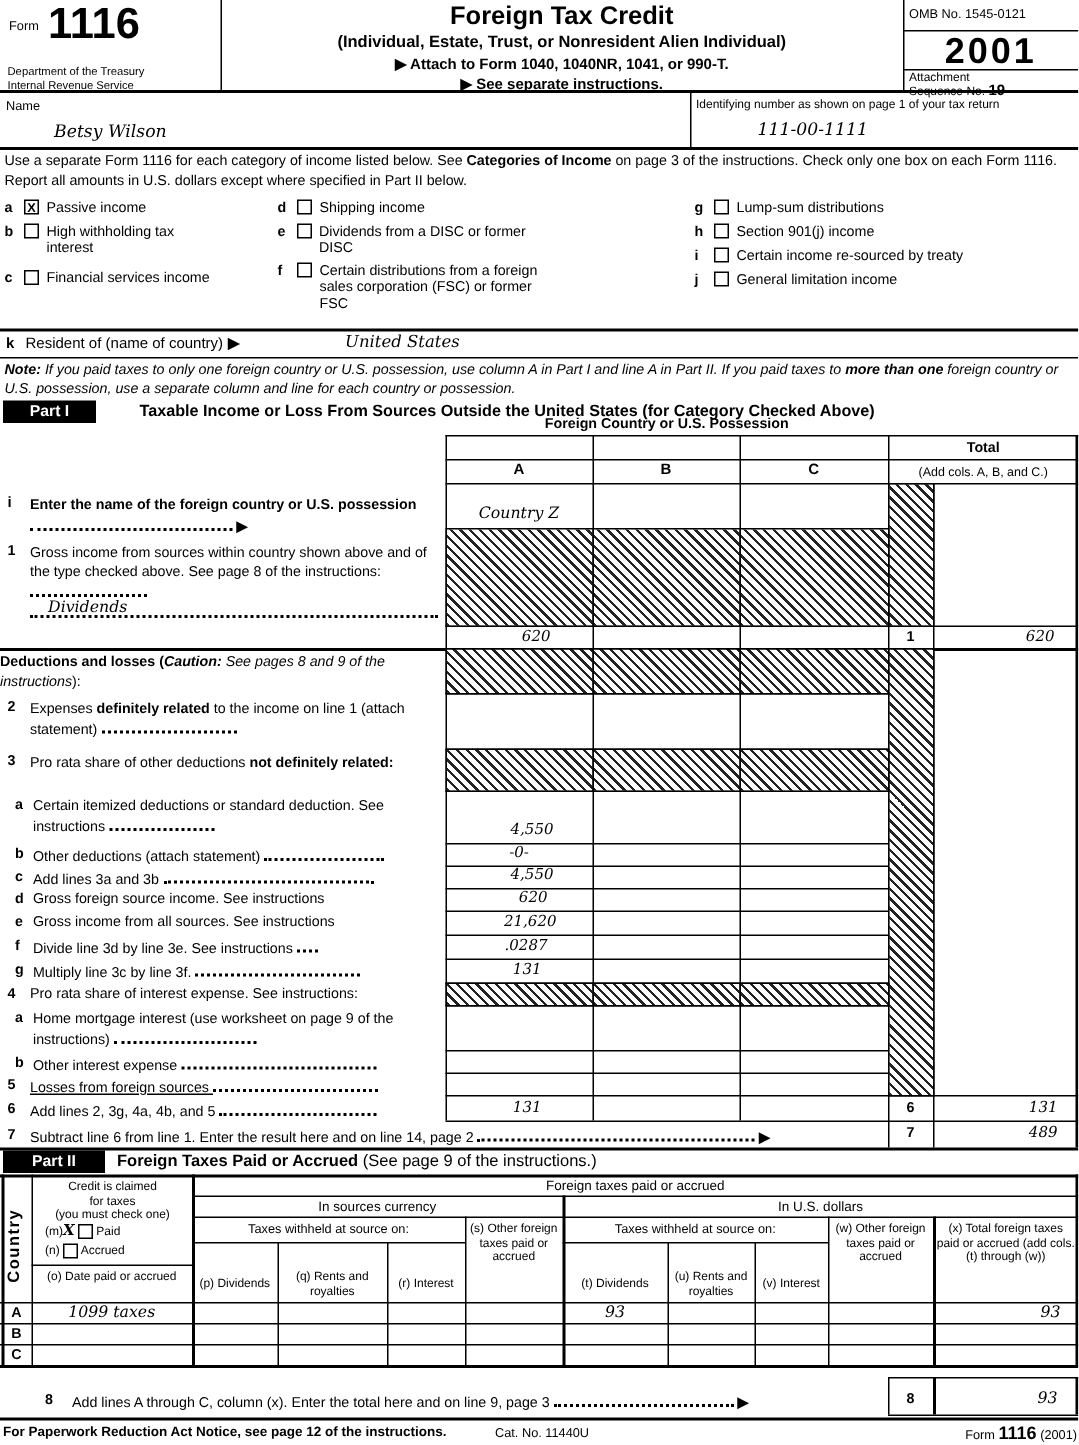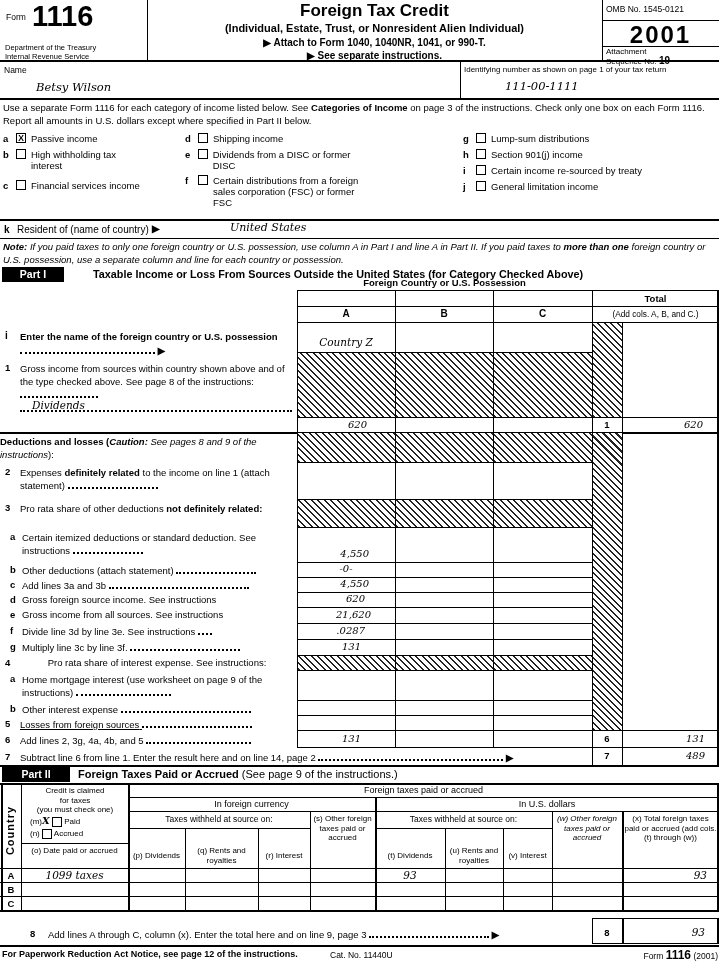--- a/index.html
+++ b/index.html
@@ -269,21 +269,21 @@
   <div class="val hw rt" style="left:297px;top:625px;width:98px;padding-right:30px;">.0287</div>
 
   <div class="num" style="left:10px;top:641px;">g</div>
   <div class="abs" style="left:22px;top:641px;width:272px;">
     <span>Multiply line 3c by line 3f.</span>
     <span class="leader" style="width:110px;"></span>
   </div>
   <div class="val hw rt" style="left:297px;top:641px;width:98px;padding-right:34px;">131</div>
 
   <div class="num" style="left:5px;top:657px;">4</div>
-  <div class="abs" style="left:20px;top:657px;width:274px;text-align:center;">
+  <div class="abs" style="left:20px;top:657px;width:274px;">
     <span>Pro rata share of interest expense. See instructions:</span>
   </div>
 
   <div class="num" style="left:10px;top:673px;">a</div>
   <div class="abs" style="left:22px;top:673px;width:272px;line-height:13px;">
     <span>Home mortgage interest (use worksheet on page 9 of the instructions)</span>
     <span class="leader" style="width:95px;"></span>
   </div>
 
   <div class="num" style="left:10px;top:703px;">b</div>
@@ -338,26 +338,26 @@
   <i class="ln" style="left:258px;top:828px;width:1px;height:83px;"></i>
   <i class="ln" style="left:310px;top:811px;width:1px;height:100px;"></i>
   <i class="ln" style="left:375px;top:797px;width:1.5px;height:114px;"></i>
   <i class="ln" style="left:445px;top:828px;width:1px;height:83px;"></i>
   <i class="ln" style="left:503px;top:828px;width:1px;height:83px;"></i>
   <i class="ln" style="left:552px;top:811px;width:1px;height:100px;"></i>
   <i class="ln" style="left:622px;top:811px;width:1.5px;height:100px;"></i>
   <i class="ln" style="left:717px;top:783px;width:2px;height:128px;"></i>
 
   <div class="abs ctr" style="left:128px;top:785px;width:591px;font-size:9px;">Foreign taxes paid or accrued</div>
-  <div class="abs ctr" style="left:128px;top:799px;width:247px;font-size:9px;">In foreign currency</div>
+  <div class="abs ctr" style="left:128px;top:799px;width:247px;font-size:9px;">In sources currency</div>
   <div class="abs ctr" style="left:375px;top:799px;width:344px;font-size:9px;">In U.S. dollars</div>
   <div class="abs ctr" style="left:128px;top:814px;width:182px;font-size:8.5px;">Taxes withheld at source on:</div>
   <div class="abs ctr" style="left:375px;top:814px;width:177px;font-size:8.5px;">Taxes withheld at source on:</div>
   <div class="abs ctr hdr8" style="left:311px;top:814px;width:63px;">(s) Other foreign taxes paid or accrued</div>
-  <div class="abs ctr hdr8" style="left:553px;top:814px;width:68px;font-style:italic;">(w) Other foreign taxes paid or accrued</div>
+  <div class="abs ctr hdr8" style="left:553px;top:814px;width:68px;">(w) Other foreign taxes paid or accrued</div>
   <div class="abs ctr hdr8" style="left:624px;top:814px;width:93px;">(x) Total foreign taxes paid or accrued (add cols. (t) through (w))</div>
   <div class="abs ctr hdr8" style="left:22px;top:846px;width:105px;">(o) Date paid or accrued</div>
   <div class="abs ctr hdr8" style="left:129px;top:851px;width:55px;">(p) Dividends</div>
   <div class="abs ctr hdr8" style="left:186px;top:846px;width:71px;">(q) Rents and royalties</div>
   <div class="abs ctr hdr8" style="left:259px;top:851px;width:50px;">(r) Interest</div>
   <div class="abs ctr hdr8" style="left:376px;top:851px;width:68px;">(t) Dividends</div>
   <div class="abs ctr hdr8" style="left:446px;top:846px;width:56px;">(u) Rents and royalties</div>
   <div class="abs ctr hdr8" style="left:504px;top:851px;width:47px;">(v) Interest</div>
 
   <div class="abs ctr hdr8" style="left:24px;top:786px;width:102px;">

